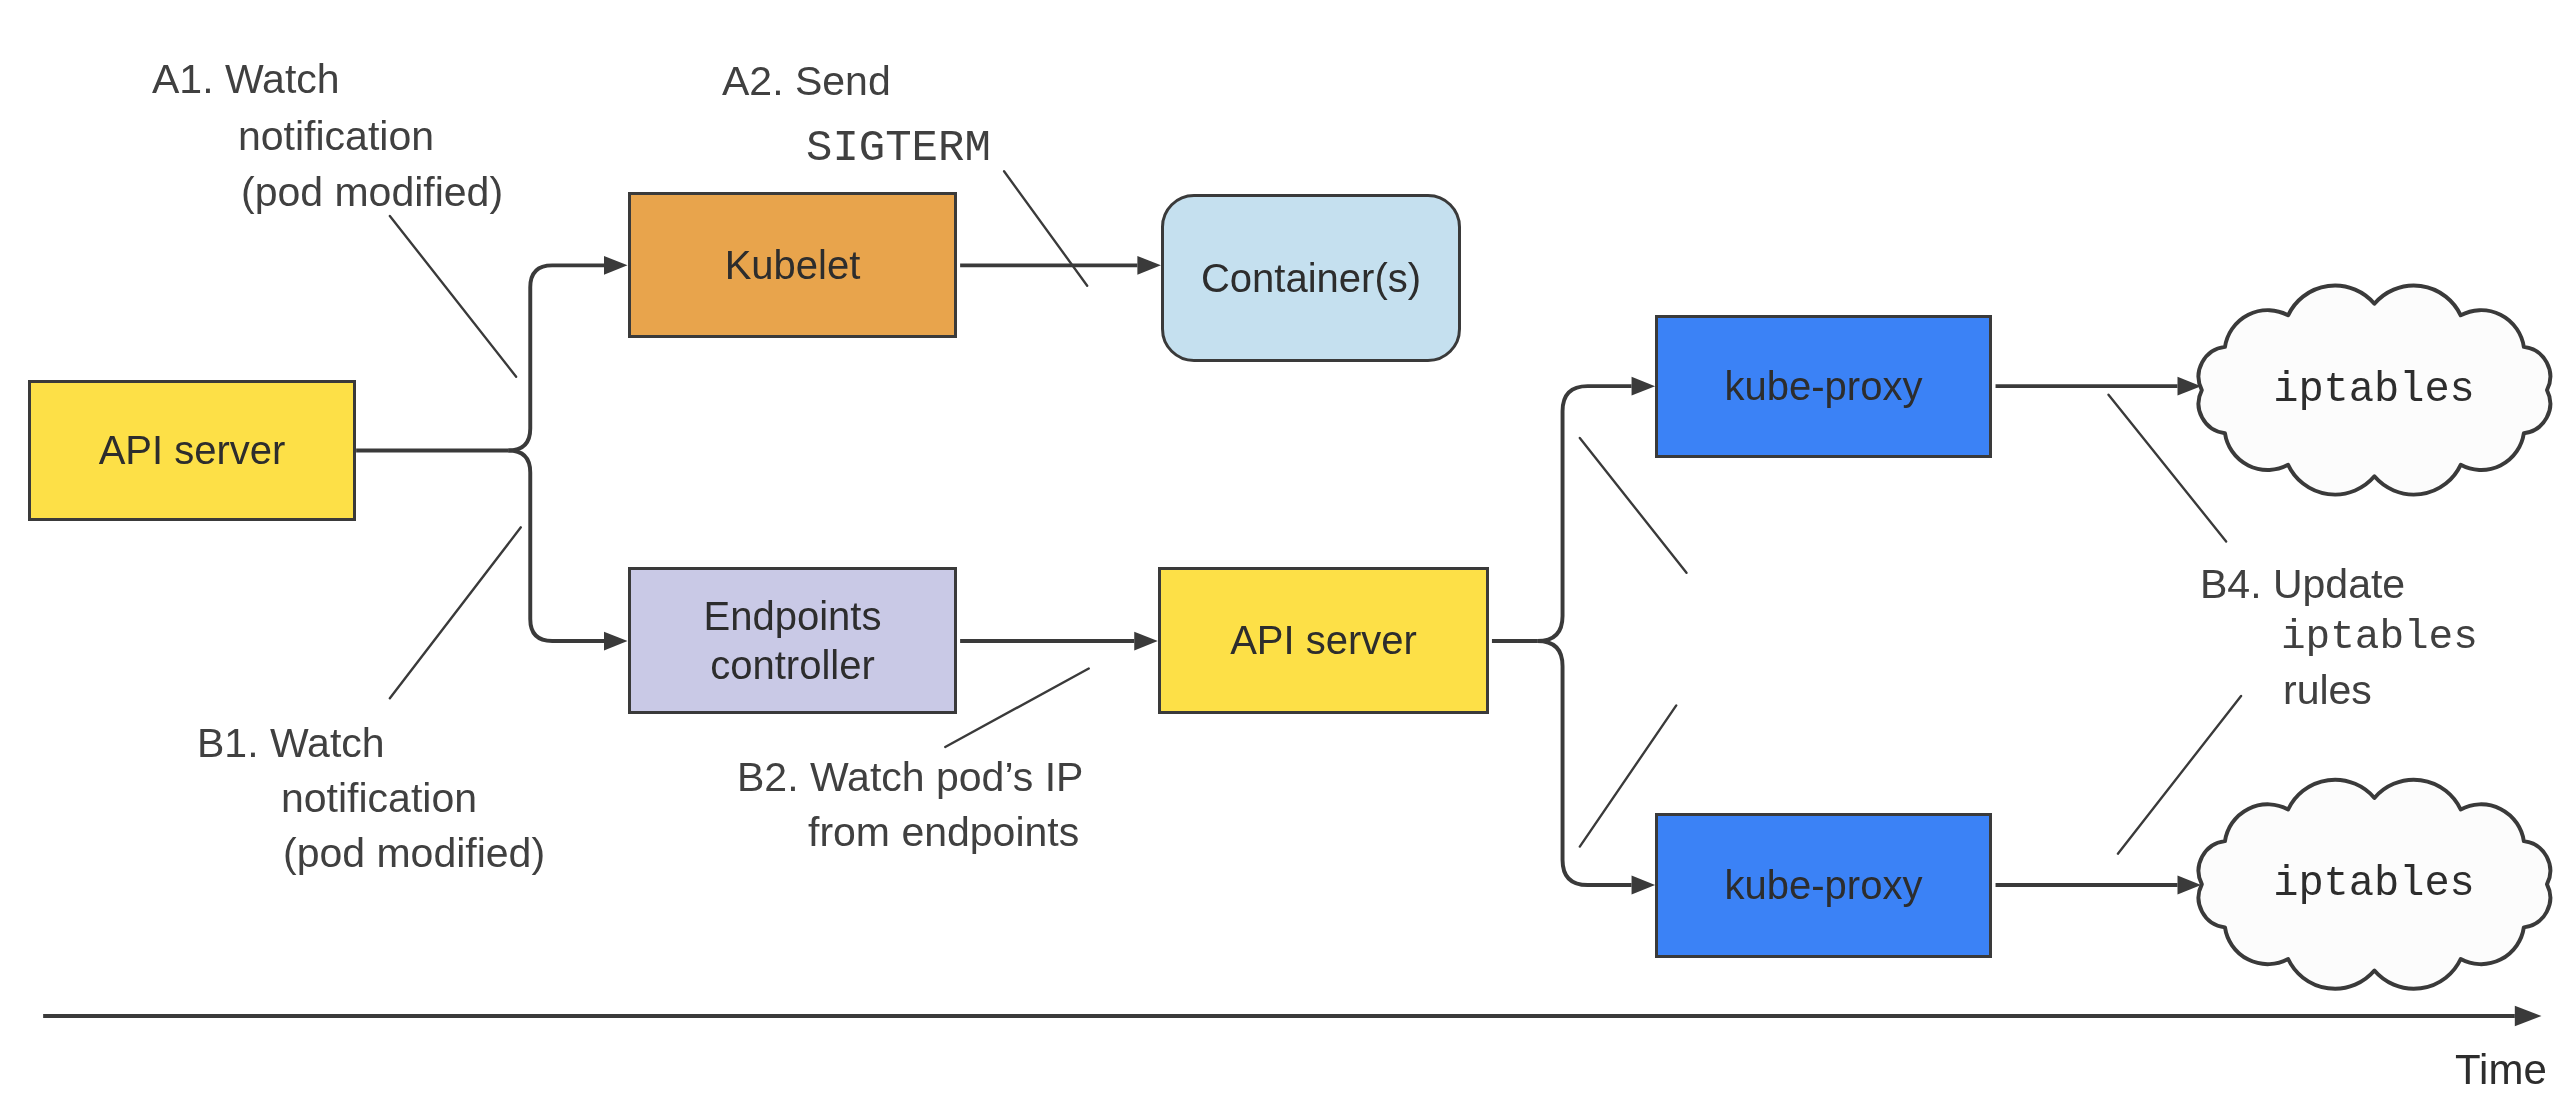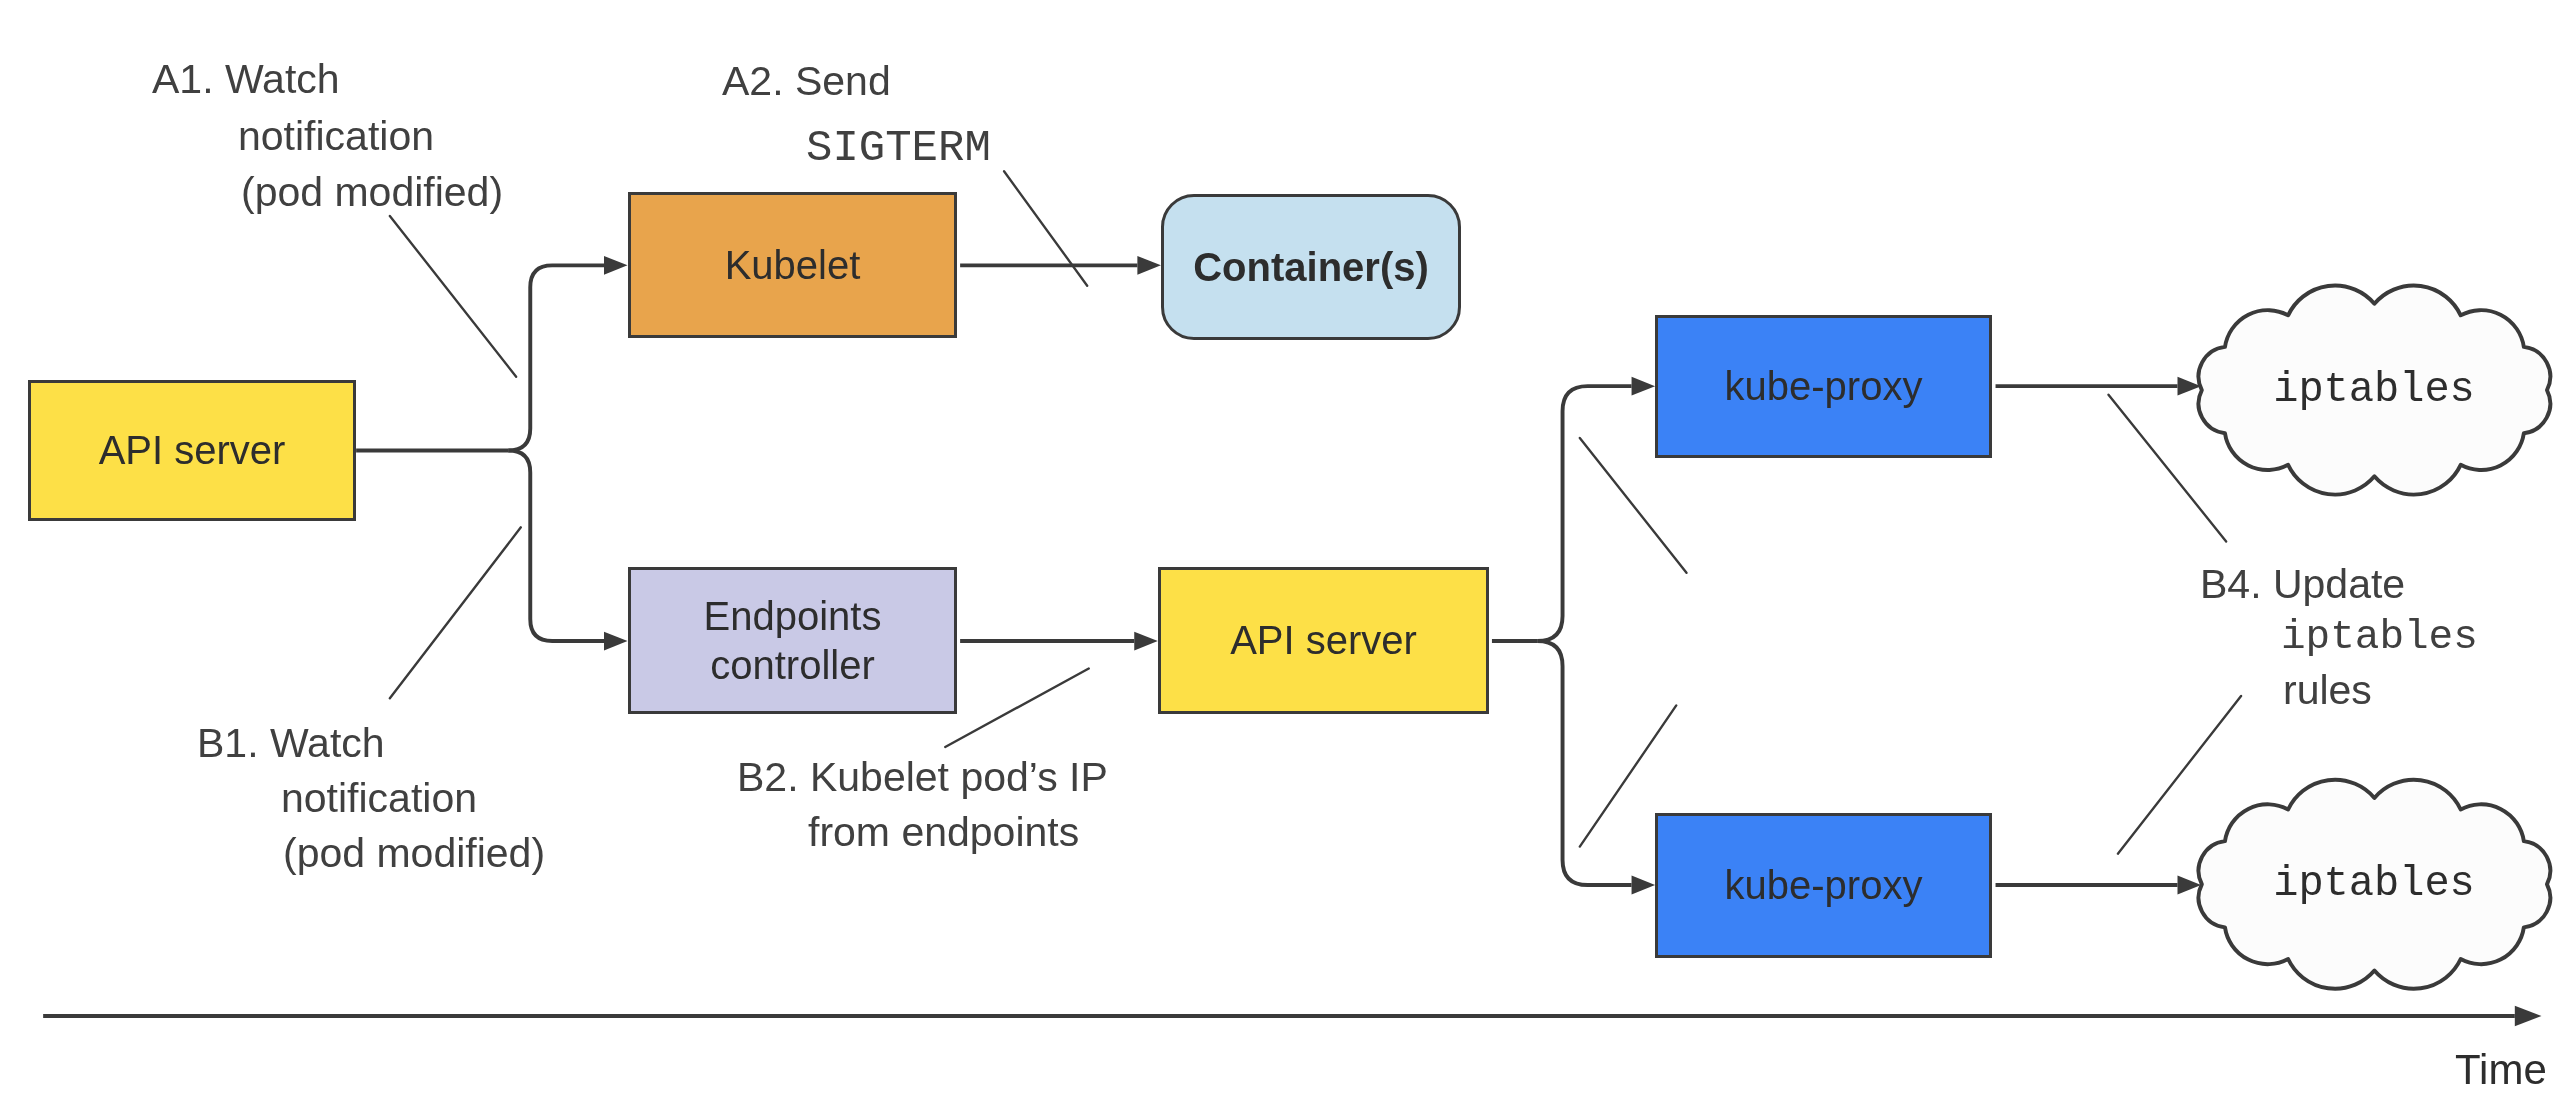--- a/index.html
+++ b/index.html
@@ -73,21 +73,21 @@
   #b3-l1 { left: 1616px; top: 602px; }
   #b3-l2 { left: 1702px; top: 660px; }
   #b4-l1 { left: 2200px; top: 562px; }
   #b4-l2 { left: 2281px; top: 615px; }
   #b4-l3 { left: 2283px; top: 668px; }
   #time-label { left: 2455px; top: 1046px; }
 
   
   #api-server-left   { left: 28px;   top: 380px;  width: 328px; height: 141px; }
   #kubelet           { left: 628px;  top: 192px;  width: 329px; height: 146px; }
-  #containers        { left: 1161px; top: 194px;  width: 300px; height: 146px; font-weight: bold; }
+  #containers        { left: 1161px; top: 194px;  width: 300px; height: 168px; }
   #endpoints-ctrl    { left: 628px;  top: 567px;  width: 329px; height: 147px; padding: 10px 31px; }
   #api-server-mid    { left: 1158px; top: 567px;  width: 331px; height: 147px; }
   #kube-proxy-top    { left: 1655px; top: 315px;  width: 337px; height: 143px; }
   #kube-proxy-bottom { left: 1655px; top: 813px; width: 337px; height: 145px; }
 
   #iptables-top-txt    { left: 2374px; top: 366px;  }
   #iptables-bottom-txt { left: 2374px; top: 860px; }
 </style>
 </head>
 <body>
@@ -180,21 +180,21 @@
   <div class="lbl" id="a1-l2">notification</div>
   <div class="lbl" id="a1-l3">(pod modified)</div>
 
   <div class="lbl" id="a2-l1">A2. Send</div>
   <div class="lbl mono mono-56" id="a2-l2">SIGTERM</div>
 
   <div class="lbl" id="b1-l1">B1. Watch</div>
   <div class="lbl" id="b1-l2">notification</div>
   <div class="lbl" id="b1-l3">(pod modified)</div>
 
-  <div class="lbl" id="b2-l1">B2. Kubelet pod’s IP</div>
+  <div class="lbl" id="b2-l1">B2. Watch pod’s IP</div>
   <div class="lbl" id="b2-l2">from endpoints</div>
 
 
   <div class="lbl" id="b4-l1">B4. Update</div>
   <div class="lbl mono" id="b4-l2">iptables</div>
   <div class="lbl" id="b4-l3">rules</div>
 
   <div class="time-lbl" id="time-label">Time</div>
 
 </div>

